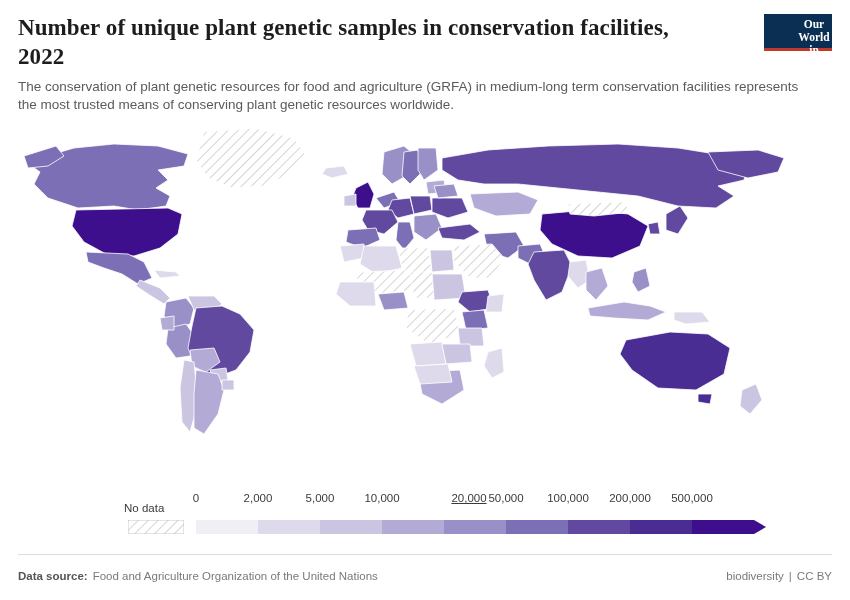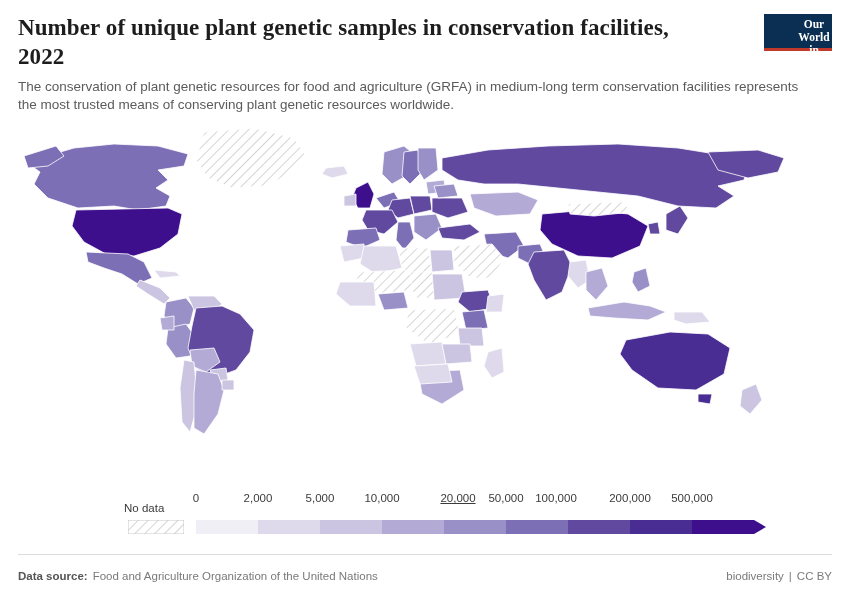--- a/index.html
+++ b/index.html
@@ -319,23 +319,23 @@
             <line x1="0" y1="0" x2="0" y2="7" stroke="#c9c9c9" stroke-width="1.6"></line>
           </pattern>
         </defs>
       </svg>
 
       <div class="legend-labels">
           <div class="legend-label" style="left: 178px;">0</div>
           <div class="legend-label" style="left: 240px;">2,000</div>
           <div class="legend-label" style="left: 302px;">5,000</div>
           <div class="legend-label" style="left: 364px;">10,000</div>
-          <div class="legend-label" style="left: 440px; text-decoration: underline;">20,000</div>
+          <div class="legend-label" style="left: 451px; text-decoration: underline;">20,000</div>
           <div class="legend-label" style="left: 488px;">50,000</div>
-          <div class="legend-label" style="left: 538px; text-align: right;">100,000</div>
+          <div class="legend-label" style="left: 550px; text-align: right;">100,000</div>
           <div class="legend-label" style="left: 612px;">200,000</div>
           <div class="legend-label" style="left: 674px; text-align: center;">500,000</div>
         </div>
 
       <div class="bar-wrap">
         <div class="bins">
             <div class="bin" style="width: 62px; background: rgb(240, 239, 245);"></div>
             <div class="bin" style="width: 62px; background: rgb(222, 218, 235);"></div>
             <div class="bin" style="width: 62px; background: rgb(203, 197, 226);"></div>
             <div class="bin" style="width: 62px; background: rgb(179, 171, 214);"></div>

